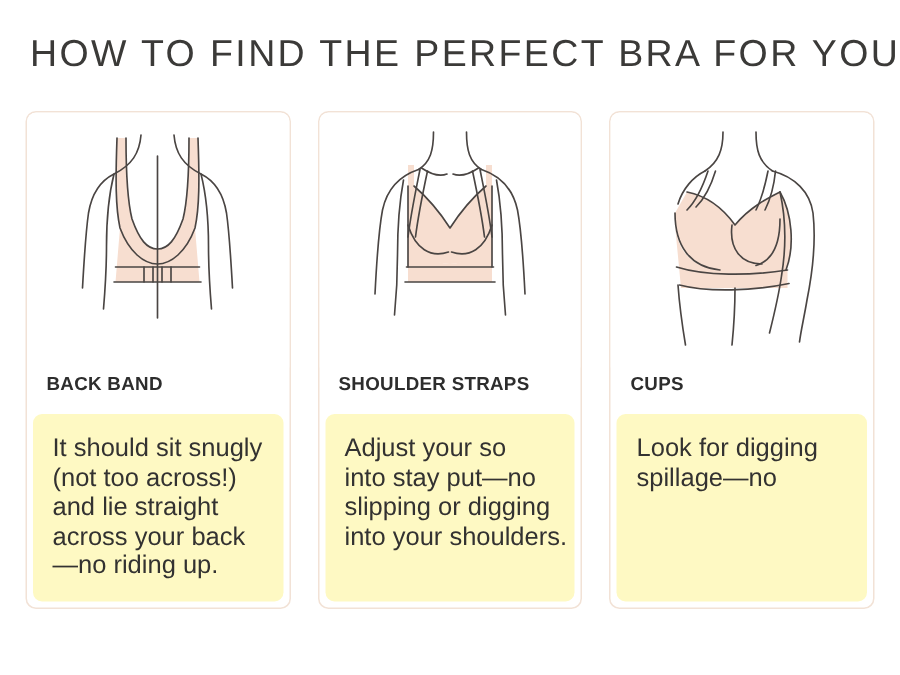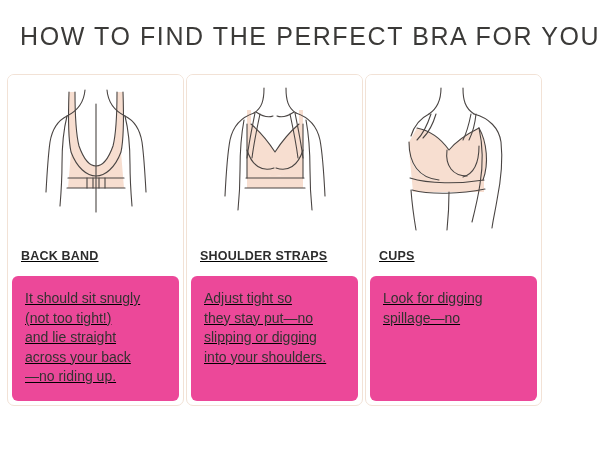--- a/index.html
+++ b/index.html
@@ -25,26 +25,25 @@
     top: 22px;
     font-family: "Liberation Sans", sans-serif;
     font-size: 25px;
     font-weight: 300;
     letter-spacing: 1.6px;
     color: #3b3a38;
     white-space: nowrap;
   }
   .cards {
     position: absolute;
-    left: 7px;
+    left: 17px;
     top: 74px;
     width: 566px;
     display: flex;
-    gap: 2px;
-    text-decoration: underline;
+    gap: 18px;
   }
   .card {
     width: 177px;
     border: 1px solid #f2e2d6;
     border-radius: 7px;
     background: #ffffff;
     box-sizing: border-box;
     overflow: hidden;
     display: flex;
     flex-direction: column;
@@ -60,25 +59,25 @@
     display: block;
   }
   .card-heading {
     font-size: 12.5px;
     font-weight: bold;
     color: #2d2d2d;
     letter-spacing: 0.2px;
     padding: 4px 13px 13px 13px;
   }
   .card-note {
-    background: #ec4899;
+    background: #fef9c3;
     border-radius: 6px;
     margin: 0 4px 4px 4px;
     padding: 13px 0 14px 13px;
-    font-size: 14px;
+    font-size: 17px;
     line-height: 19.5px;
     color: #333231;
     flex: 1;
   }
   .card-note .ln {
     display: block;
     white-space: nowrap;
   }
 </style>
 </head>
@@ -116,21 +115,21 @@
             <path d="M66 98 L66 108"></path>
             <path d="M72 98 L72 108"></path>
             <path d="M78 98 L78 108"></path>
             <path d="M84 98 L84 108"></path>
           </g>
         </svg>
       </div>
       <div class="card-heading">BACK BAND</div>
       <div class="card-note">
         <span class="ln">It should sit snugly</span>
-        <span class="ln">(not too tight!)</span>
+        <span class="ln">(not too across!)</span>
         <span class="ln">and lie straight</span>
         <span class="ln">across your back</span>
         <span class="ln">—no riding up.</span>
       </div>
     </div>
 
     <div class="card">
       <div class="card-figure">
         <svg width="150" height="160" viewBox="0 0 150 160" xmlns="http://www.w3.org/2000/svg">
           <g fill="none" stroke="#4a4543" stroke-width="1.1" stroke-linecap="round" stroke-linejoin="round">
@@ -163,22 +162,22 @@
             <path d="M47 44 L47 98"></path>
             <path d="M103 44 L103 98"></path>
 
             <path d="M46 98 L104 98"></path>
             <path d="M45 108 L105 108"></path>
           </g>
         </svg>
       </div>
       <div class="card-heading">SHOULDER STRAPS</div>
       <div class="card-note">
-        <span class="ln">Adjust tight so</span>
-        <span class="ln">they stay put—no</span>
+        <span class="ln">Adjust your so</span>
+        <span class="ln">into stay put—no</span>
         <span class="ln">slipping or digging</span>
         <span class="ln">into your shoulders.</span>
       </div>
     </div>
 
     <div class="card">
       <div class="card-figure">
         <svg width="150" height="160" viewBox="0 0 150 160" xmlns="http://www.w3.org/2000/svg">
           <g fill="none" stroke="#4a4543" stroke-width="1.1" stroke-linecap="round" stroke-linejoin="round">
 

